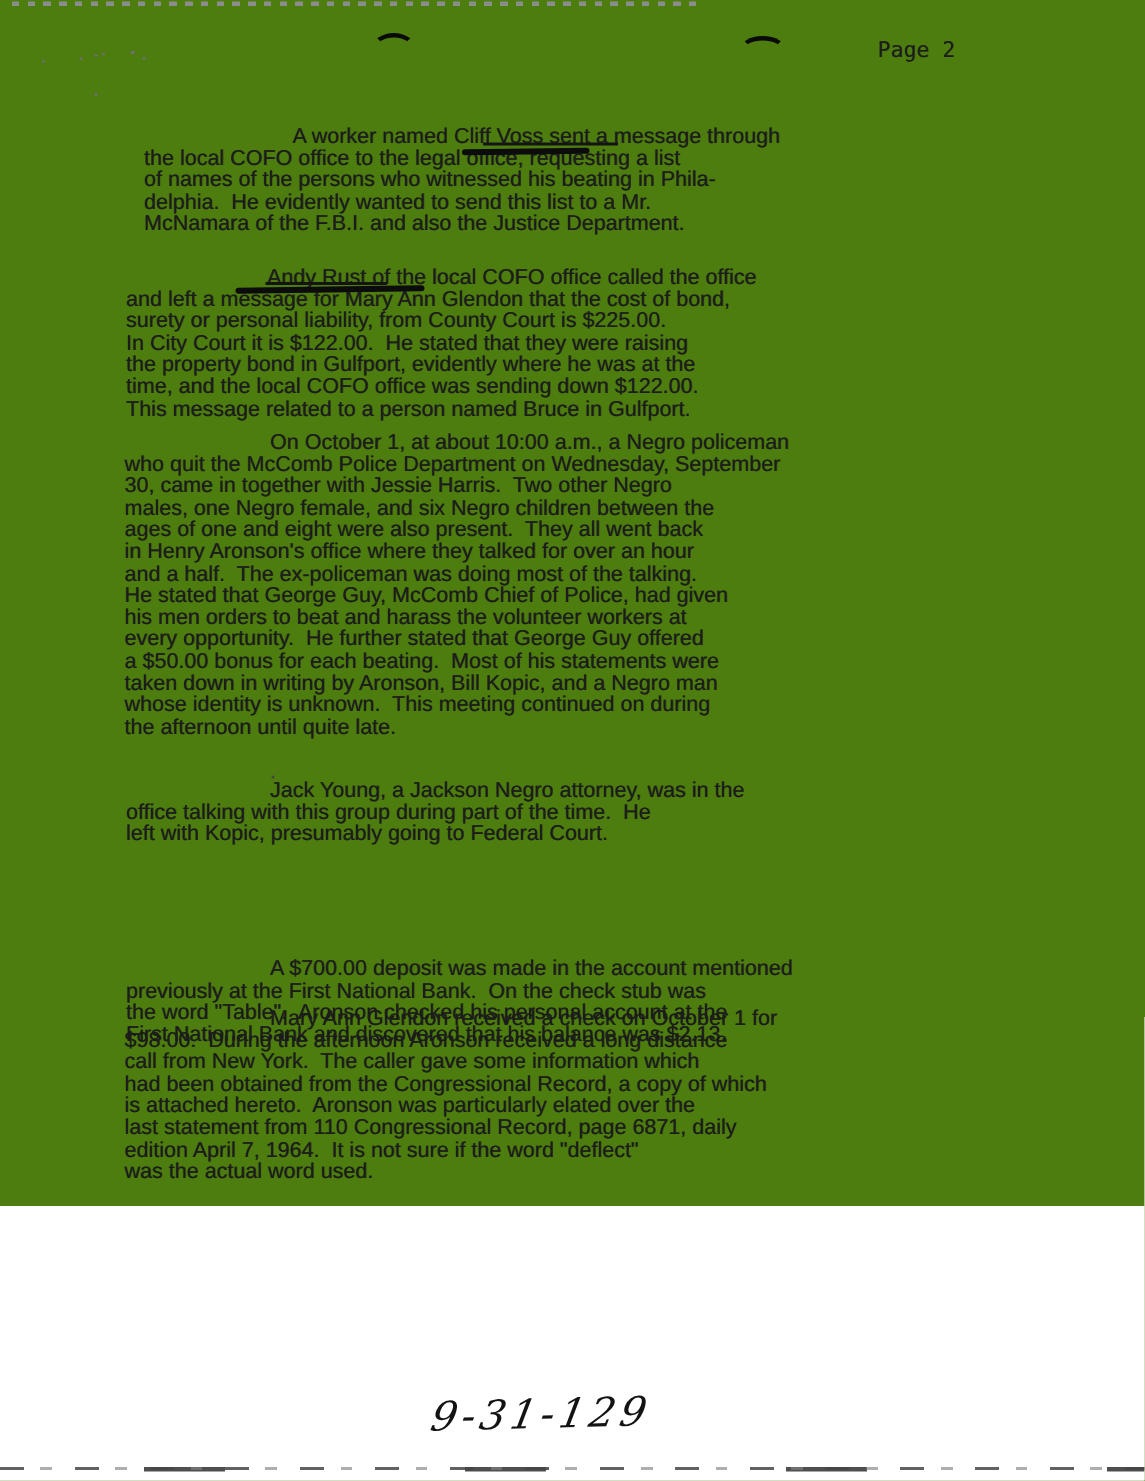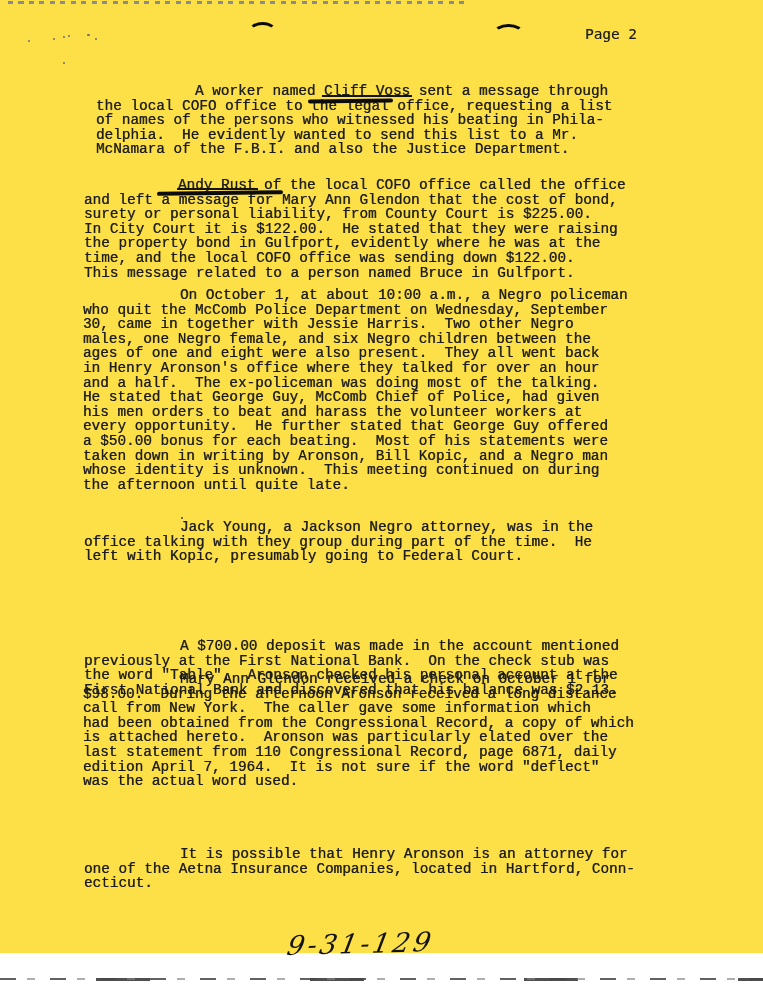--- a/index.html
+++ b/index.html
@@ -3,29 +3,29 @@
 <meta charset="utf-8">
 <style>
   html, body {
     margin: 0; padding: 0;
     width: 763px; height: 987px;
     background: #ffffff;
     overflow: hidden;
   }
   .page {
     position: relative;
-    width: 763px; height: 953px;
-    background: #fde047;
+    width: 763px; height: 804px;
+    background: #4d7c0f;
     font-family: "DejaVu Sans Mono", "Liberation Mono", monospace;
   }
   
   .para {
     position: absolute;
     white-space: pre;
-    font-family: Liberation Mono, monospace;
+    font-family: Liberation Sans, sans-serif;
     font-size: 14.35px;
     line-height: 14.6px;
     color: #1c1c1c;
     text-shadow: 0.4px 0 0 rgba(25,25,25,0.55), -0.3px 0 0 rgba(25,25,25,0.3);
   }
   .p1 { top: 84px;  left: 96px; text-indent: 99px; }
   .p2 { top: 178px; left: 84px; text-indent: 94px; }
   .p3 { top: 288px; left: 83px; text-indent: 97px; }
   .p4 { top: 520px; left: 84px; text-indent: 96px; }
   .p5 { top: 584px; left: 82px; text-indent: 96px; }
@@ -148,37 +148,34 @@
 in Henry Aronson's office where they talked for over an hour
 and a half.  The ex-policeman was doing most of the talking.
 He stated that George Guy, McComb Chief of Police, had given
 his men orders to beat and harass the volunteer workers at
 every opportunity.  He further stated that George Guy offered
 a $50.00 bonus for each beating.  Most of his statements were
 taken down in writing by Aronson, Bill Kopic, and a Negro man
 whose identity is unknown.  This meeting continued on during
 the afternoon until quite late.</div>
   <div class="para p4">Jack Young, a Jackson Negro attorney, was in the
-office talking with they group during part of the time.  He
+office talking with this group during part of the time.  He
 left with Kopic, presumably going to Federal Court.</div>
   <div class="para p6">A $700.00 deposit was made in the account mentioned
 previously at the First National Bank.  On the check stub was
 the word "Table".  Aronson checked his personal account at the
 First National Bank and discovered that his balance was $2.13.</div>
   <div class="para p7">Mary Ann Glendon received a check on October 1 for
 $98.00.  During the afternoon Aronson received a long distance
 call from New York.  The caller gave some information which
 had been obtained from the Congressional Record, a copy of which
 is attached hereto.  Aronson was particularly elated over the
 last statement from 110 Congressional Record, page 6871, daily
 edition April 7, 1964.  It is not sure if the word "deflect"
 was the actual word used.</div>
-  <div class="para p8">It is possible that Henry Aronson is an attorney for
-one of the Aetna Insurance Companies, located in Hartford, Conn-
-ecticut.</div>
 
   <div class="stroke s-cliff"></div>
   <div class="stroke s-legal"></div>
   <div class="stroke s-andy"></div>
   <div class="stroke s-andy2"></div>
 
   <div class="handnote">9-31-129</div>
 
   <div class="bottom-dashes"></div>
 

